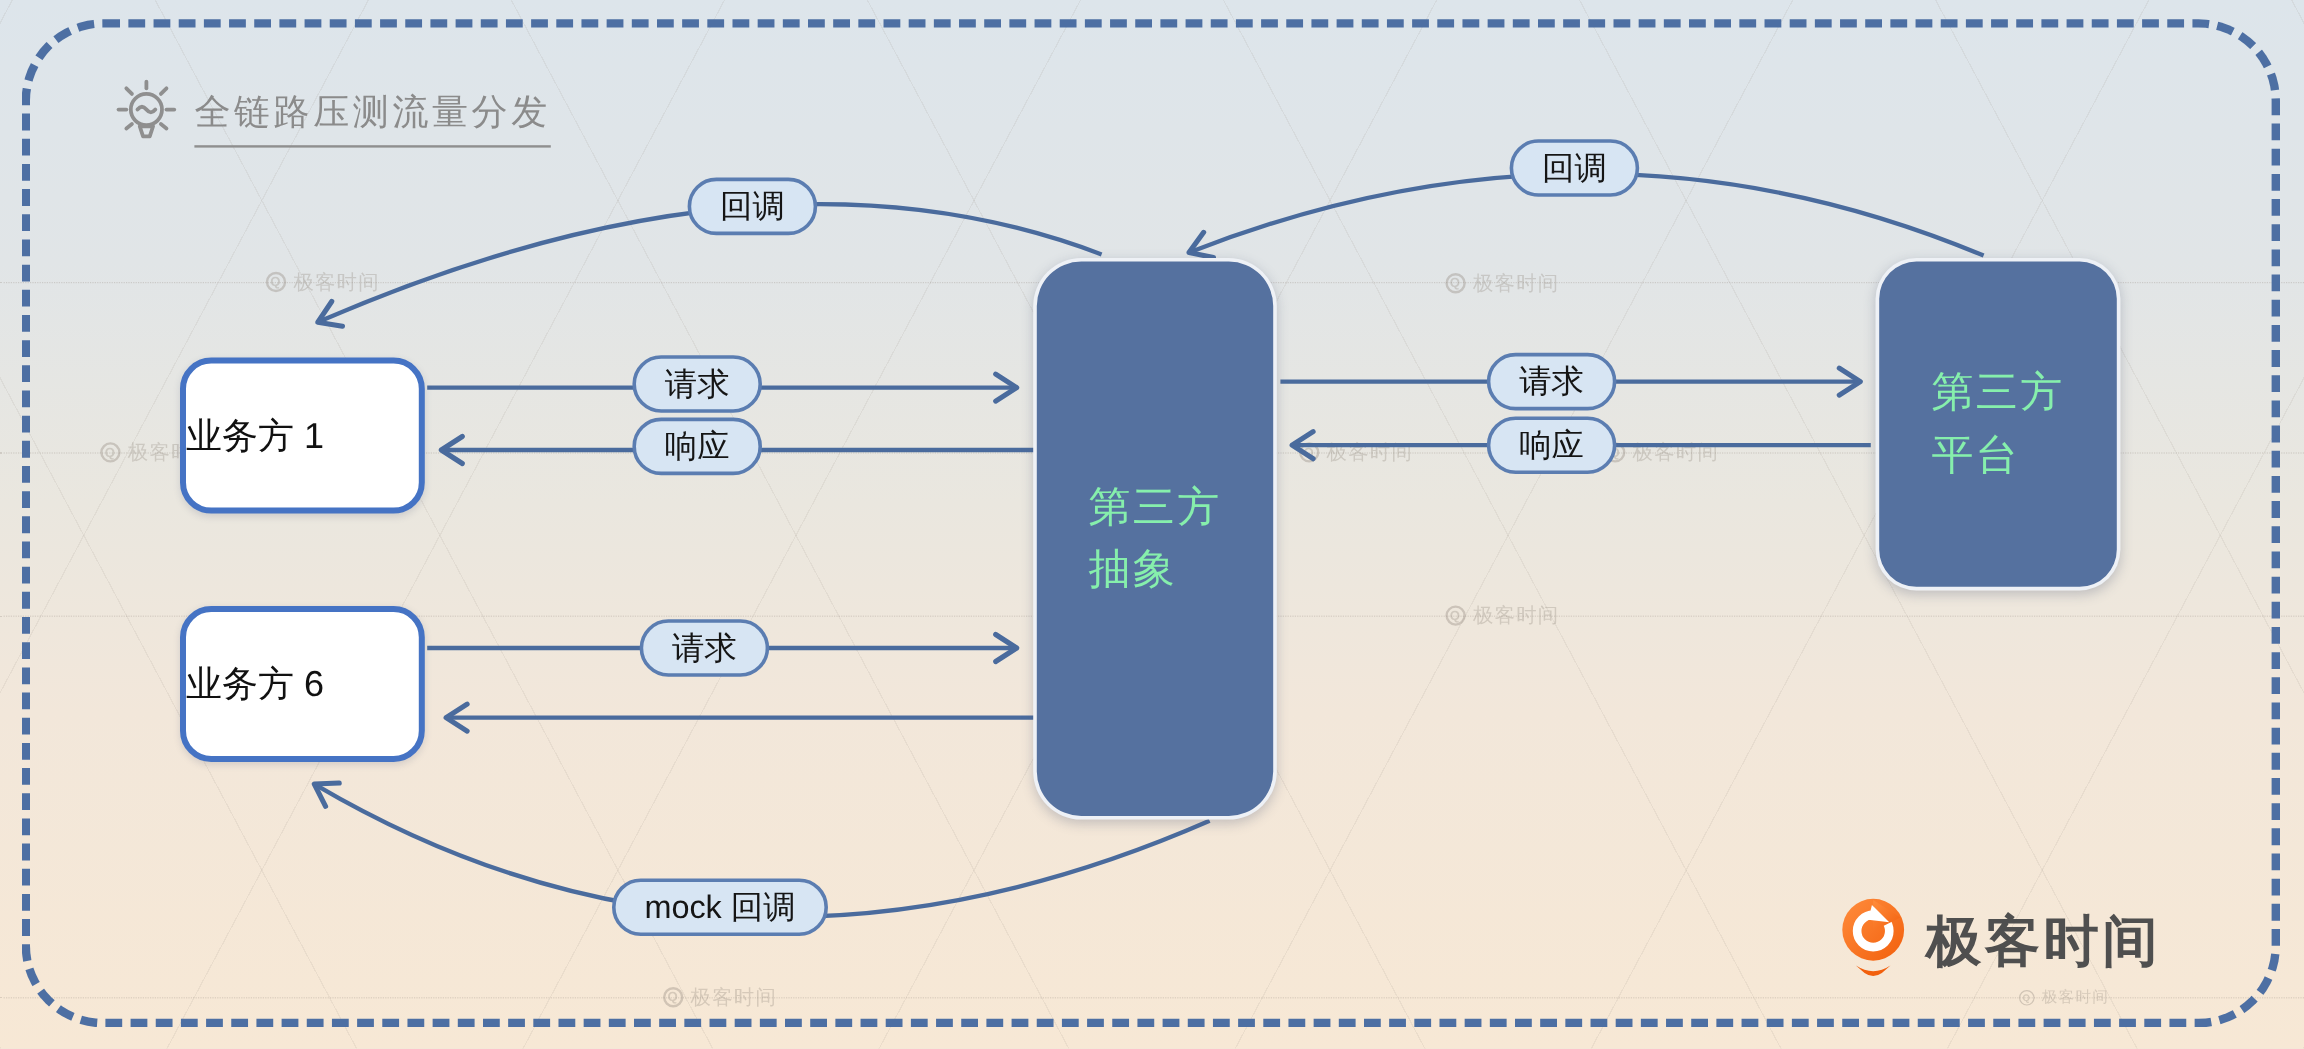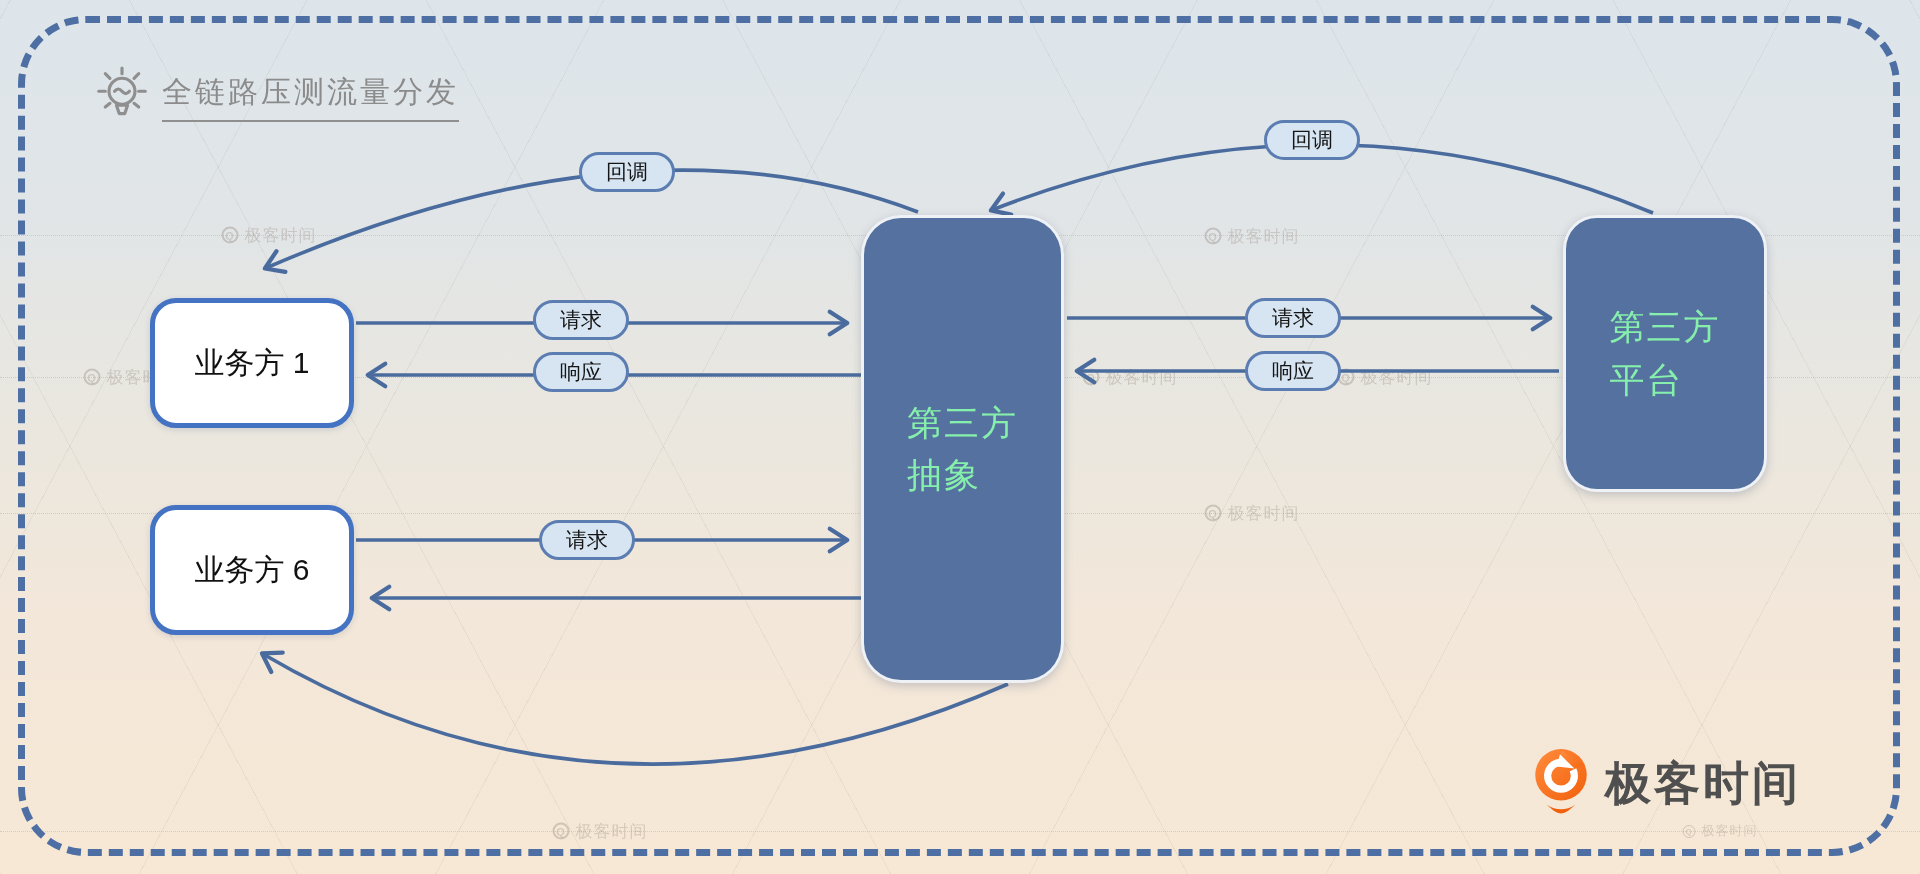--- a/index.html
+++ b/index.html
@@ -27,40 +27,40 @@
   #title-text{
     font-size:30px;color:#8b8b8b;letter-spacing:3px;
     border-bottom:2px solid #8f8f8f;padding-bottom:7px;
   }
   
   #edges{position:absolute;left:0;top:0;z-index:2;}
   
   .biz-node{
     position:absolute;width:204px;height:130px;background:#ffffff;
     border:5px solid #4573c4;border-radius:26px;
-    display:flex;align-items:center;justify-content:center;
+    display:flex;align-items:center;justify-content:flex-start;
     font-size:30px;color:#111;z-index:4;
     box-shadow:0 2px 6px rgba(80,90,120,0.18);
   }
   .dark-node{
     position:absolute;background:#55719f;border:3px solid rgba(255,255,255,0.9);
     display:flex;align-items:center;justify-content:center;text-align:left;
     color:#86efac;font-size:35px;line-height:1.5;letter-spacing:2px;
     white-space:pre-line;z-index:4;
     box-shadow:0 3px 10px rgba(80,90,120,0.28);
   }
   #node-abstraction{left:861px;top:215px;width:203px;height:468px;border-radius:40px;}
   #node-platform{left:1563px;top:215px;width:204px;height:277px;border-radius:34px;}
   #node-business1{left:150px;top:298px;}
   #node-business2{left:150px;top:505px;}
   
   .pill{
     position:absolute;transform:translate(-50%,-50%);
     background:#d7e5f3;border:3px solid #5b7db1;border-radius:24px;
-    padding:3px 24px;font-size:21px;color:#151515;white-space:nowrap;
+    padding:3px 24px;font-size:27px;color:#151515;white-space:nowrap;
     z-index:3;
   }
   
   .wm{
     position:absolute;transform:translate(-50%,-50%);
     display:flex;align-items:center;gap:6px;white-space:nowrap;
     color:rgba(141,131,121,0.55);opacity:0.55;font-size:17px;letter-spacing:1px;
     z-index:1;
   }
   .wm .wm-q{
@@ -137,20 +137,21 @@
   </div>
   <div id="node-platform" class="dark-node">
     <span>第三方
 平台</span>
   </div>
 
   <div class="pill" style="left:627px;top:172px">回调</div>
   <div class="pill" style="left:581px;top:320px">请求</div>
   <div class="pill" style="left:581px;top:372px">响应</div>
   <div class="pill" style="left:587px;top:540px">请求</div>
+  <div class="pill" style="left:600px;top:756px">mock 回调</div>
   <div class="pill" style="left:1312px;top:140px">回调</div>
   <div class="pill" style="left:1293px;top:318px">请求</div>
   <div class="pill" style="left:1293px;top:371px">响应</div>
 
   <div class="wm" style="left:269px;top:235px">
     <span class="wm-q">Q</span>
     <span>极客时间</span>
   </div>
   <div class="wm" style="left:1252px;top:236px">
     <span class="wm-q">Q</span>

